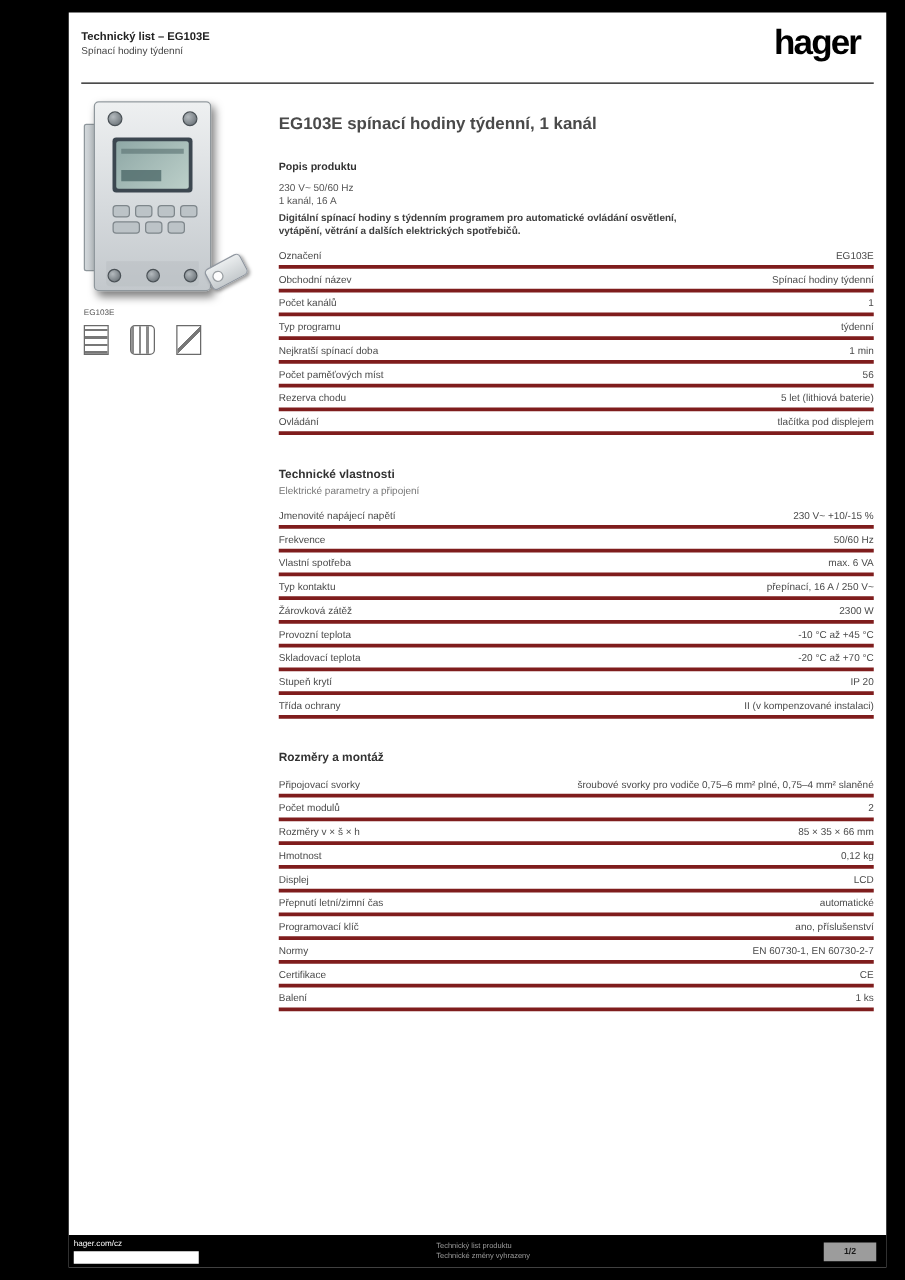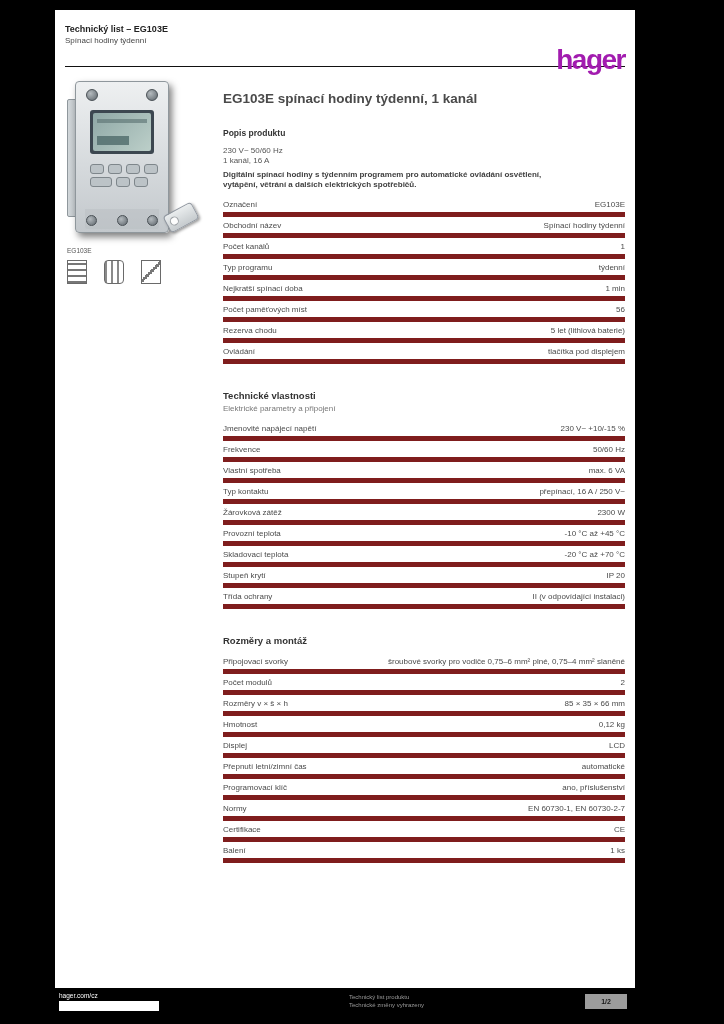--- a/index.html
+++ b/index.html
@@ -1,25 +1,25 @@
 <!DOCTYPE html>
 <html><head>
 <meta charset="utf-8">
 <style>
   html,body{margin:0;padding:0;background:#000;width:724px;height:1024px;overflow:hidden;
     font-family:"Liberation Sans", sans-serif;}
-  .page{position:absolute;left:55px;top:10px;width:580px;height:1004px;background:#fff;
+  .page{position:absolute;left:55px;top:10px;width:654px;height:1004px;background:#fff;
     display:flex;flex-direction:column;}
   
   .header{position:relative;height:56px;margin:0 10px;border-bottom:1.5px solid #111;flex:none;}
   .hdr-left{position:absolute;left:0;top:14px;}
   .hdr-code{font-size:9px;font-weight:bold;color:#222;}
   .hdr-desc{font-size:8px;color:#444;margin-top:2px;}
-  .logo{position:absolute;right:0;top:8px;font-size:28px;font-weight:700;letter-spacing:-1.5px;
-    color:#a21caf;margin-top:26px;}
+  .logo{position:absolute;right:11px;top:8px;font-size:28px;font-weight:700;letter-spacing:-1.5px;
+    color:#000000;}
   
   .content{display:flex;padding:0 10px;flex:1 1 auto;align-items:flex-start;}
   .col-left{width:152px;flex:none;}
   .col-main{flex:1;padding-left:6px;min-width:0;}
   
   .device{position:relative;width:112px;height:152px;margin-top:14px;margin-left:2px;}
   .flange{position:absolute;left:0;top:18px;width:12px;height:116px;
     background:linear-gradient(90deg,#d2d7da,#b6bcc0);border:1px solid #8f979c;border-radius:2px;}
   .dev-body{position:absolute;left:8px;top:0;width:92px;height:150px;
     background:linear-gradient(180deg,#eef0f1 0%,#d6dadd 55%,#c3c8cc 100%);
@@ -60,21 +60,21 @@
   .title{margin-top:24px;font-size:13.5px;font-weight:bold;color:#4a4a4a;line-height:15px;}
   .intro-h{margin-top:22px;font-size:8.5px;font-weight:bold;color:#333;}
   .desc{margin-top:8px;}
   .dline{font-size:8px;color:#555;line-height:9.5px;}
   .note{margin-top:5px;font-size:8px;font-weight:600;color:#3f3f3f;line-height:9.5px;max-width:345px;}
   .sec{margin-top:0;}
   .sec-h{margin-top:26px;font-size:9.5px;font-weight:bold;color:#333;}
   .sec-sub{margin-top:3px;font-size:8px;color:#777;}
   .rows{margin-top:7px;}
   .row{display:flex;justify-content:space-between;align-items:flex-end;
-    padding:4px 0 3px;border-bottom:5px solid #7f1d1d;}
+    padding:4px 0 3px;border-bottom:3px solid #7f1d1d;}
   .lbl{font-size:8px;color:#4a4a4a;line-height:9px;flex:none;max-width:55%;}
   .val{font-size:8px;color:#4a4a4a;line-height:9px;text-align:right;max-width:62%;}
   .sec:first-child .sec-h{margin-top:6px;}
   
   .footer{margin-top:auto;flex:none;height:26px;background:#000;display:flex;align-items:center;
     padding:0 8px 0 4px;box-sizing:border-box;}
   .f-left{display:flex;flex-direction:column;gap:2px;}
   .f-site{font-size:6.5px;color:#fff;text-decoration:none;}
   .f-strip{width:100px;height:10px;background:#fff;}
   .f-center{margin-left:190px;display:flex;flex-direction:column;gap:1px;}
@@ -214,21 +214,21 @@
               <div class="row">
                 <span class="lbl">Skladovací teplota</span>
                 <span class="val">-20 °C až +70 °C</span>
               </div>
               <div class="row">
                 <span class="lbl">Stupeň krytí</span>
                 <span class="val">IP 20</span>
               </div>
               <div class="row">
                 <span class="lbl">Třída ochrany</span>
-                <span class="val">II (v odpovídající instalaci)</span>
+                <span class="val">II (v kompenzované instalaci)</span>
               </div>
             </div>
   </div>
 
   <div class="sec">
     <div class="sec-h">Rozměry a montáž</div>
 
     <div class="rows">
               <div class="row">
                 <span class="lbl">Připojovací svorky</span>

